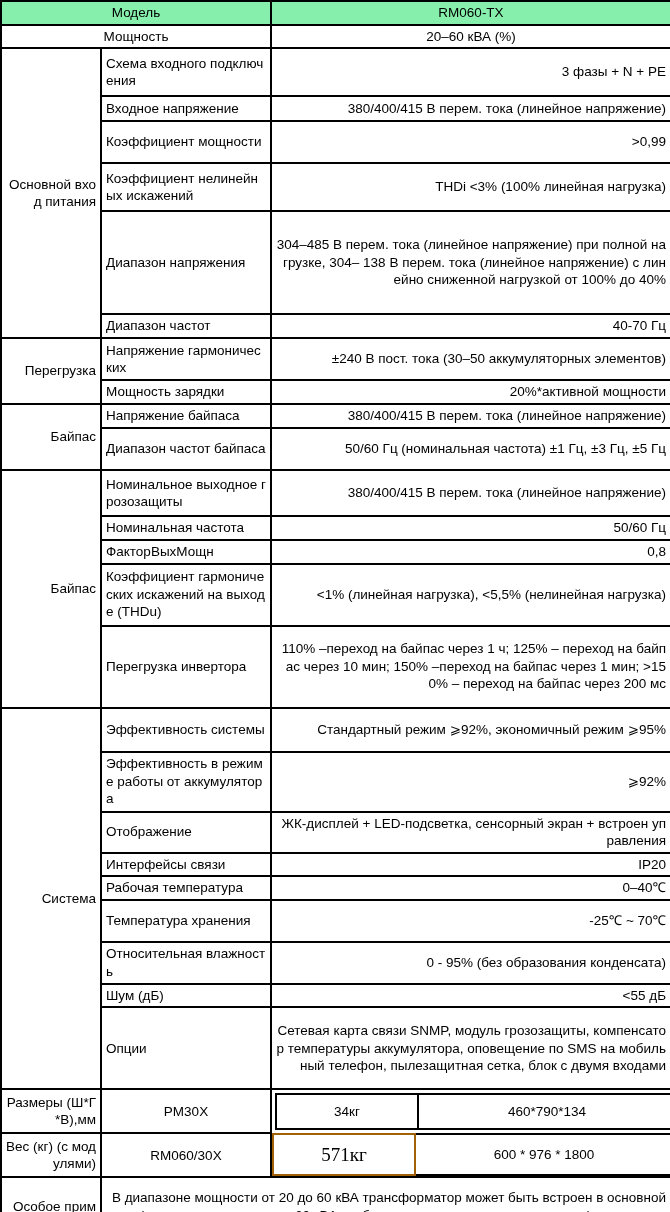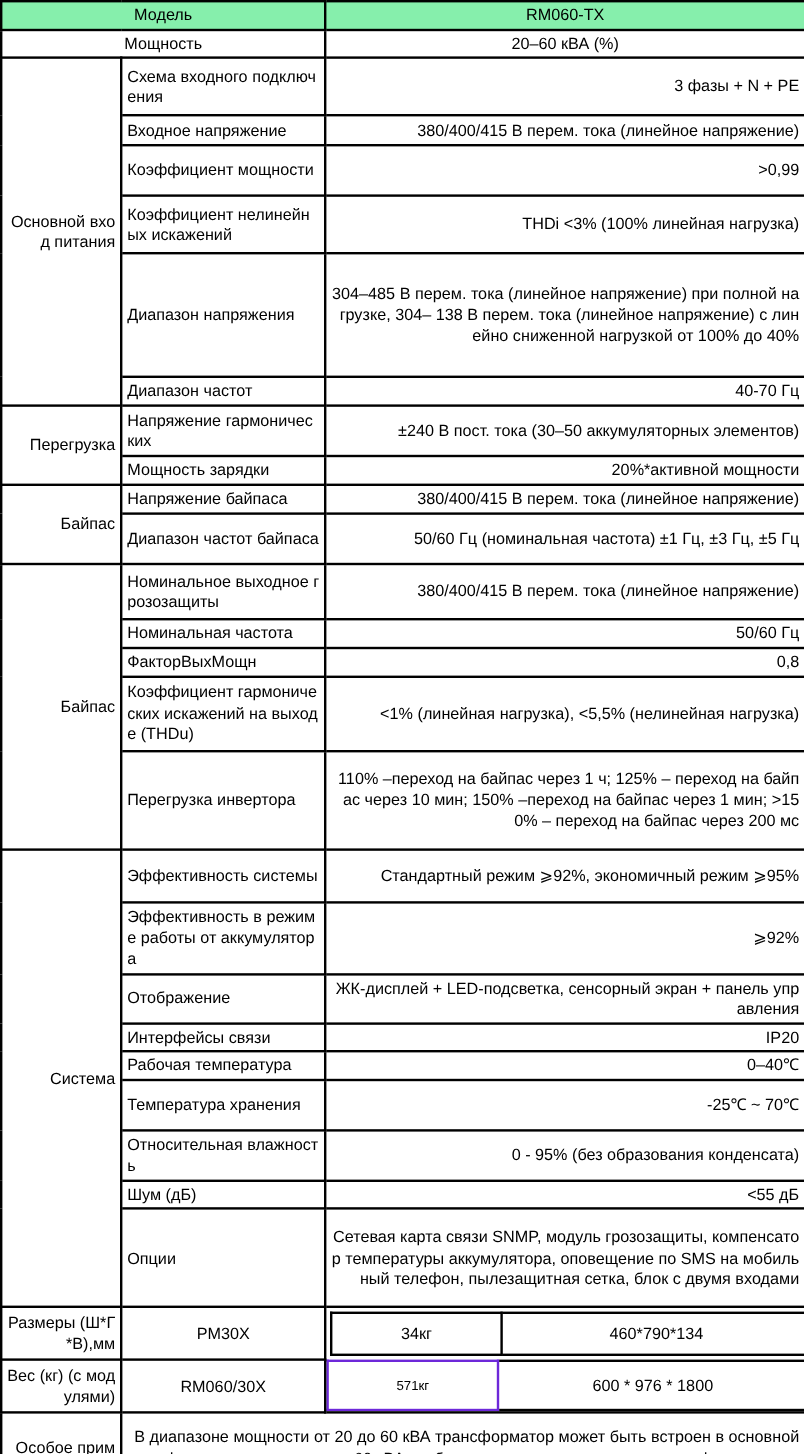--- a/index.html
+++ b/index.html
@@ -152,21 +152,21 @@
       <td class="cat" rowspan="9">Система</td>
       <td class="par" style="height:44px">Эффективность системы</td>
       <td class="val">Стандартный режим ⩾92%, экономичный режим ⩾95%</td>
     </tr>
     <tr>
       <td class="par" style="height:60px">Эффективность в режиме работы от аккумулятора</td>
       <td class="val">⩾92%</td>
     </tr>
     <tr>
       <td class="par" style="height:28px">Отображение</td>
-      <td class="val">ЖК-дисплей + LED-подсветка, сенсорный экран + панель управления</td>
+      <td class="val">ЖК-дисплей + LED-подсветка, сенсорный экран + встроен управления</td>
     </tr>
     <tr>
       <td class="par" style="height:22px">Интерфейсы связи</td>
       <td class="val">IP20</td>
     </tr>
     <tr>
       <td class="par" style="height:22px">Рабочая температура</td>
       <td class="val">0–40℃</td>
     </tr>
     <tr>
@@ -209,21 +209,21 @@
       <td class="cat" style="height:44px">Вес (кг) (с модулями)</td>
       <td class="ctr">RM060/30X</td>
       <td style="padding:0;border:none;vertical-align:middle">
         <table style="border-collapse:collapse;width:100%;height:100%;table-layout:fixed">
           <colgroup>
               <col class="b-mid">
               <col class="b-right">
             </colgroup>
           <tbody>
               <tr>
-            <td class="ctr" style="border:2px solid #6d28d9;font-size:11px;font-family:Liberation Sans, sans-serif">571кг</td>
+            <td class="ctr" style="border:2px solid #a16207;font-size:19px;font-family:Liberation Serif, serif">571кг</td>
             <td class="ctr" style="border:2px solid #000;font-size:13.5px;font-family:'Liberation Sans',sans-serif">600 * 976 * 1800</td>
           </tr>
         </tbody>
           </table>
       </td>
     </tr>
 
     <tr>
       <td class="cat" style="height:76px">Особое примечание</td>
       <td class="val" colspan="2">В диапазоне мощности от 20 до 60 кВА трансформатор может быть встроен в основной шкаф; при мощности свыше 60 кВА требуется установка отдельного трансформаторного шкафа.</td>

